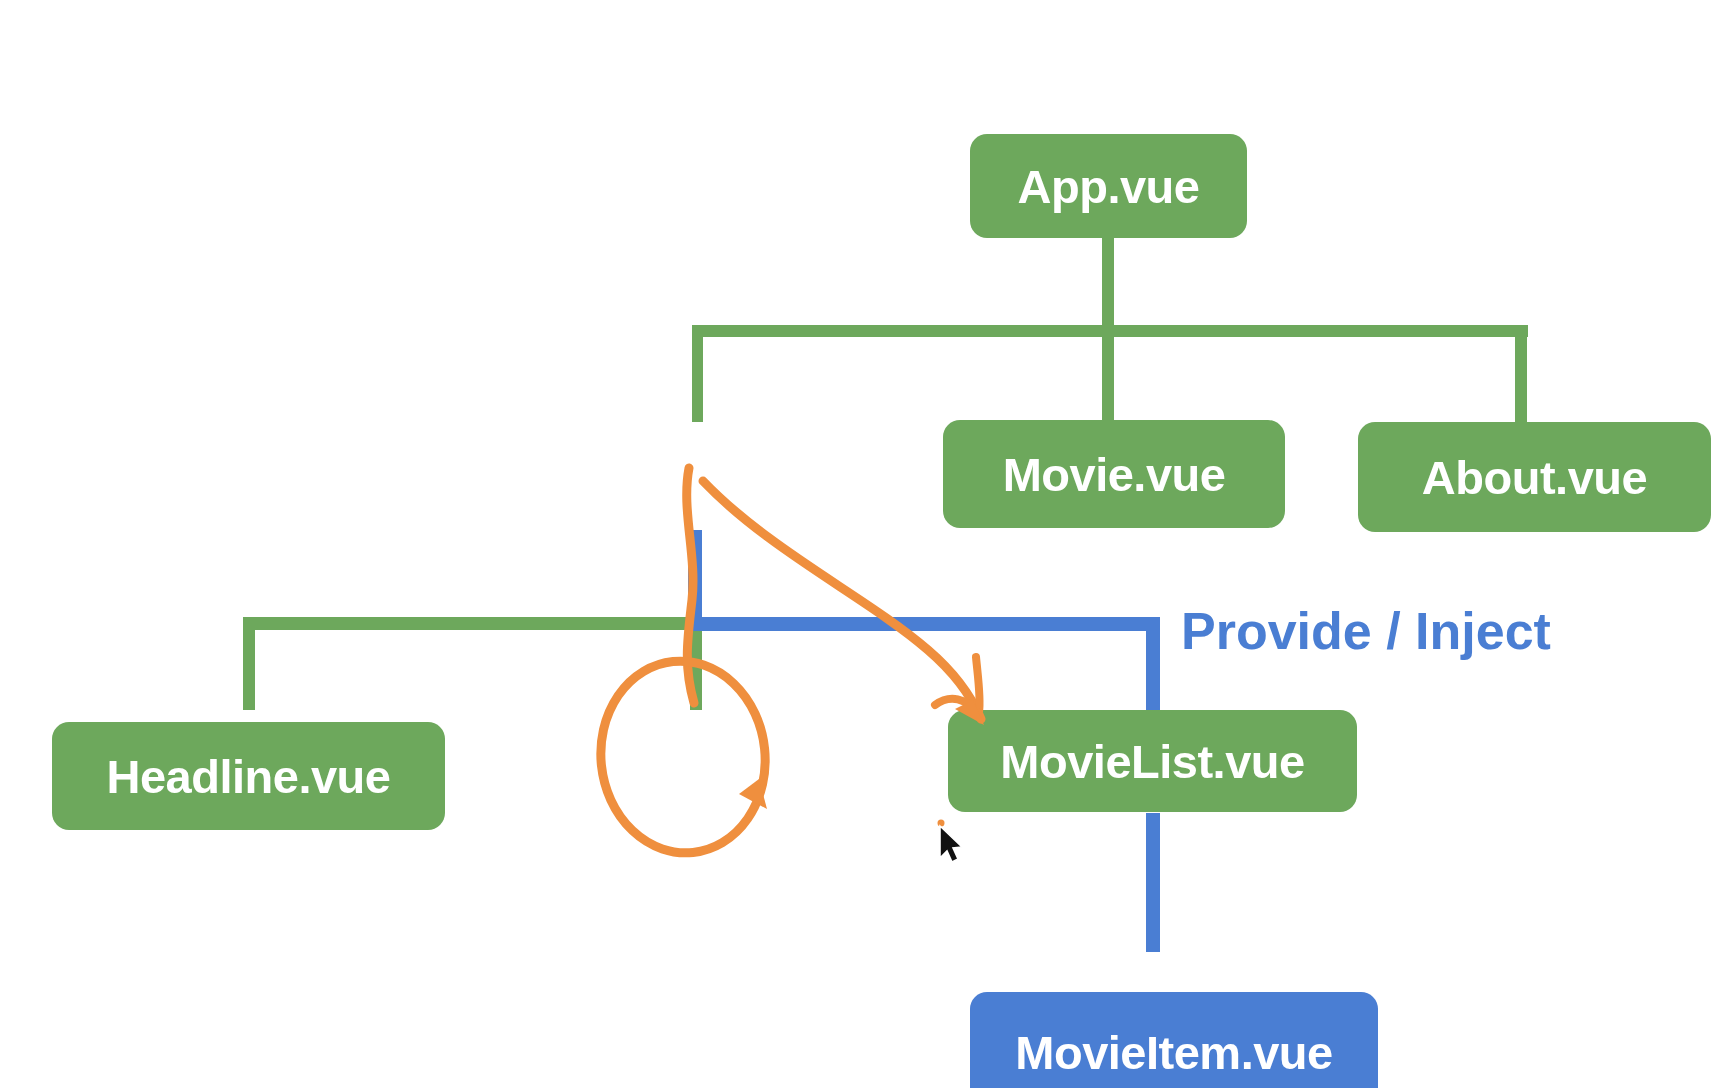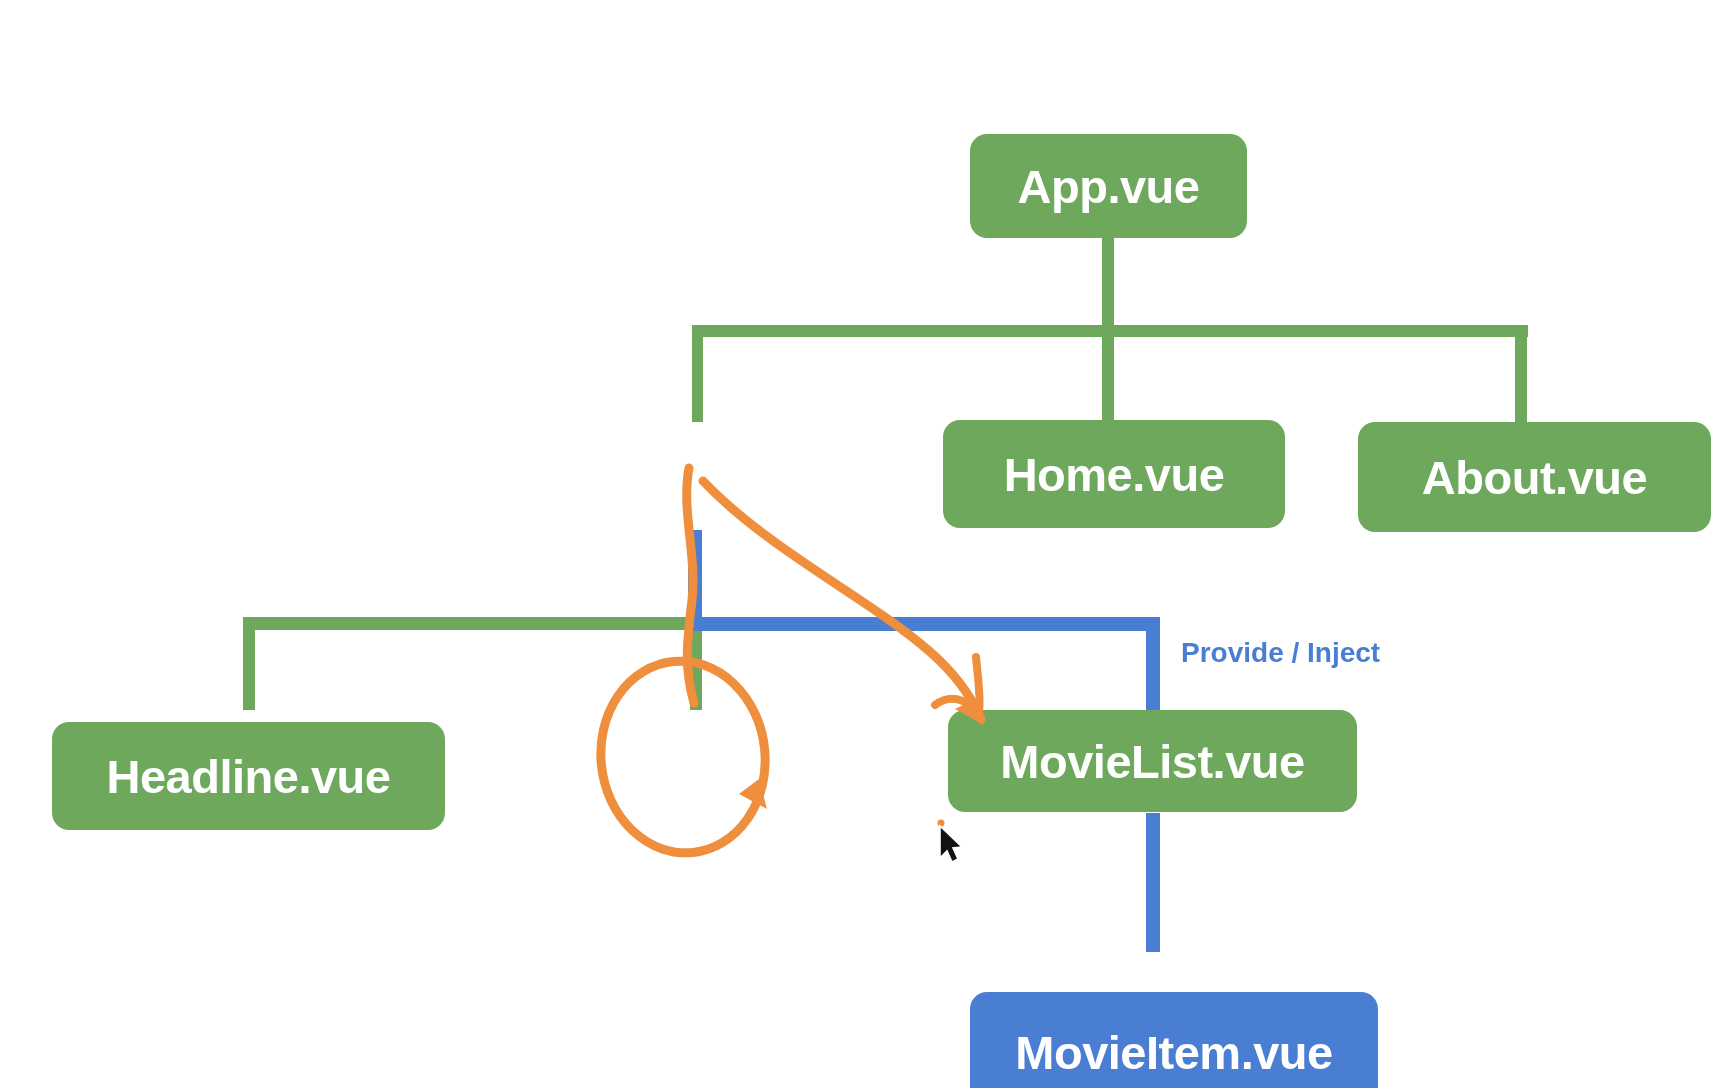--- a/index.html
+++ b/index.html
@@ -28,24 +28,23 @@
     font-size:47px;
     letter-spacing:-0.5px;
     white-space:nowrap;
   }
   .node.green{background:var(--green);}
   .node.blue{background:var(--blue);}
   .provide-label{
     position:absolute;
     left:1181px;top:601px;
     color:var(--blue);
-    font-size:28px;
+    font-size:52px;
     font-weight:bold;
     white-space:nowrap;
-    margin-top:36px;
   }
   svg.overlay{
     position:absolute;left:0;top:0;width:1712px;height:1088px;
     pointer-events:none;
   }
 </style>
 </head>
 <body>
 
 <div class="stage">
@@ -62,21 +61,21 @@
   <div class="conn blue" style="left:688px;top:617px;width:472px;height:14px;"></div>
   <div class="conn blue" style="left:1146px;top:631px;width:14px;height:79px;"></div>
   <div class="conn blue" style="left:1146px;top:813px;width:14px;height:139px;"></div>
 
   <div class="conn green" style="left:690px;top:631px;width:12px;height:79px;"></div>
 
   <div class="node green" style="left:970px;top:134px;width:277px;height:104px;">
     <span>App.vue</span>
   </div>
   <div class="node green" style="left:943px;top:420px;width:342px;height:108px;">
-    <span>Home.vue</span>
+    <span>Movie.vue</span>
   </div>
   <div class="node green" style="left:1358px;top:422px;width:353px;height:110px;">
     <span>About.vue</span>
   </div>
   <div class="node green" style="left:52px;top:710px;width:393px;height:108px;margin-top:12px;">
     <span>Headline.vue</span>
   </div>
   <div class="node green" style="left:948px;top:710px;width:409px;height:102px;">
     <span>MovieList.vue</span>
   </div>

